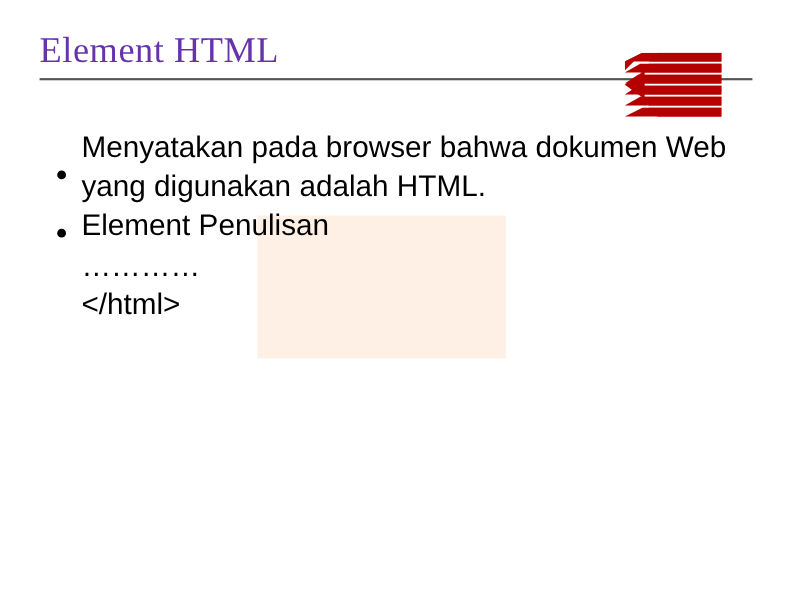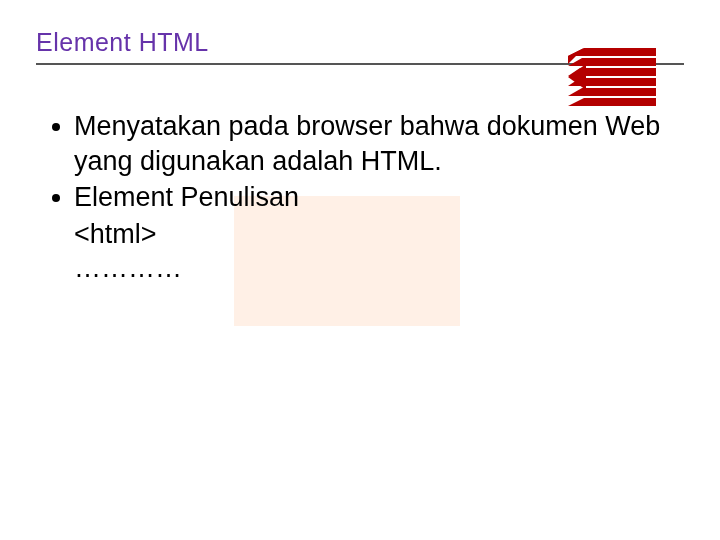--- a/index.html
+++ b/index.html
@@ -15,42 +15,43 @@
       padding: 28px 36px;
       position: relative;
       height: 100%;
     }
     .title-row {
       display: flex;
       justify-content: space-between;
       align-items: flex-start;
     }
     .title {
-      font-size: 25px;
+      font-size: 33px;
       color: #6633aa;
       font-weight: normal;
       letter-spacing: 0.5px;
+      font-family: Liberation Serif, serif;
     }
     .underline {
       border-bottom: 2px solid #555;
       margin-top: 6px;
       width: 100%;
     }
     .logo {
       position: absolute;
       top: 20px;
       right: 28px;
     }
     .content {
       margin-top: 44px;
       padding-left: 16px;
     }
     .bullet-item {
       display: flex;
-      align-items: flex-start;
+      align-items: center;
       margin-bottom: 2px;
     }
     .bullet-dot {
       width: 8px;
       height: 8px;
       background: #000;
       border-radius: 50%;
       flex-shrink: 0;
       margin-top: 14px;
       margin-right: 14px;
@@ -117,17 +118,17 @@
 
     <div class="content">
       <div class="bullet-item">
         <div class="bullet-dot"></div>
         <div class="bullet-text">Menyatakan pada browser bahwa dokumen Web yang digunakan adalah HTML.</div>
       </div>
       <div class="bullet-item">
         <div class="bullet-dot"></div>
         <div class="bullet-text">Element Penulisan</div>
       </div>
-      <div class="indent-line">&lt;html&gt;</div>
       <div class="indent-line">…………</div>
+      <div class="indent-line">&lt;/html&gt;</div>
     </div>
   </div>
 </div>
 
 </body></html>

